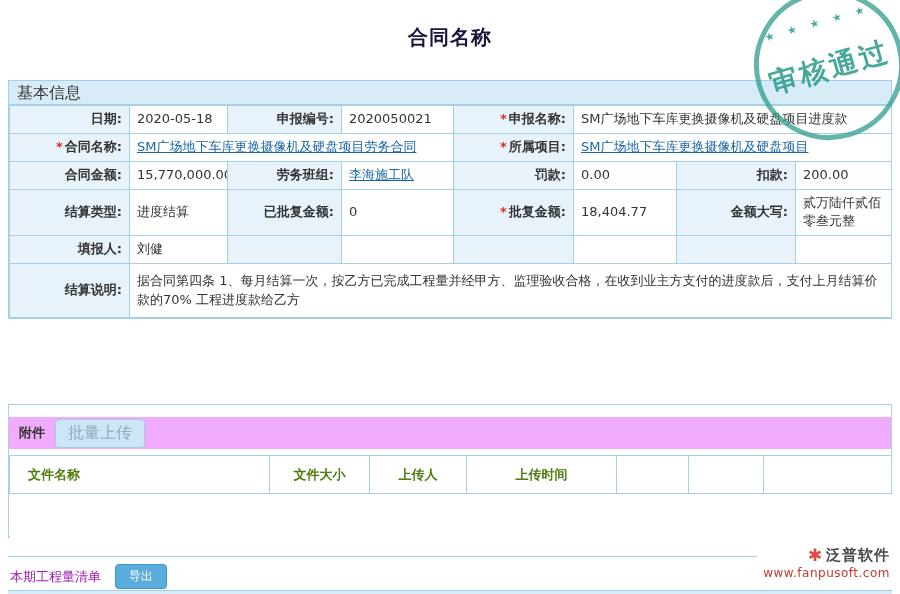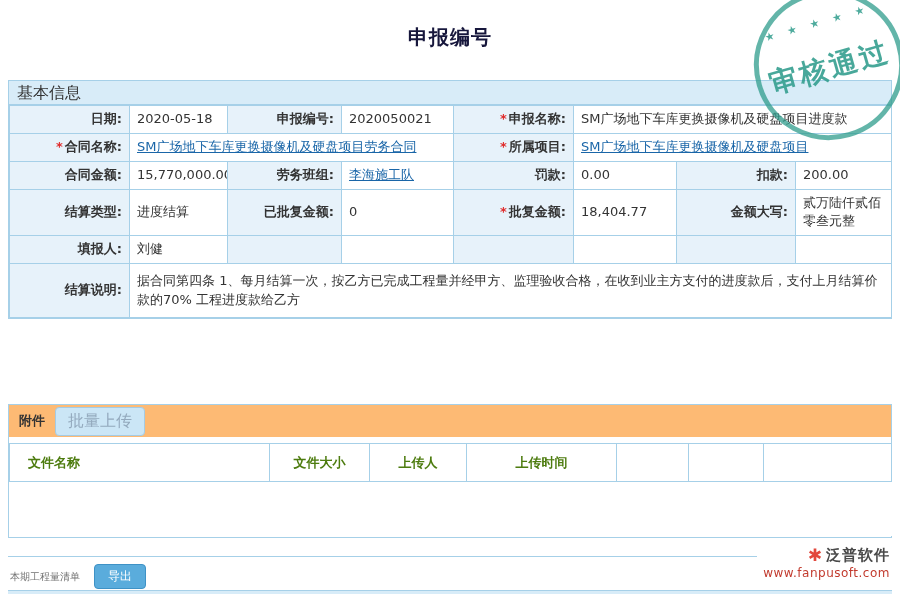--- a/index.html
+++ b/index.html
@@ -98,28 +98,29 @@
   a.link {
     color: #1A66A8;
     text-decoration: underline;
     cursor: pointer;
   }
 
   
   .attach { top: 404px; height: 134px; }
   .attach-bar {
     height: 32px;
-    background: #fdba74;
+    background: #f0abfc;
     display: flex;
     align-items: center;
     gap: 10px;
     padding-left: 10px;
     font-size: 13px;
     color: #333;
     font-weight: bold;
+    margin-top: 12px;
   }
   .btn-upload {
     background: #CBE6F6;
     border: 1px solid #A5CBE3;
     color: #93A9BD;
     border-radius: 4px;
     font-size: 16px;
     padding: 3px 12px;
     cursor: pointer;
     font-family: inherit;
@@ -153,22 +154,22 @@
   .qty-section {
     position: absolute;
     top: 556px; left: 8px; width: 884px;
     border-top: 1px solid #A6D0E8;
     padding-top: 7px;
     display: flex;
     align-items: center;
     gap: 14px;
   }
   .qty-title {
-    font-size: 10px;
-    color: #737373;
+    font-size: 13px;
+    color: #a21caf;
     padding-left: 2px;
   }
   .btn-export {
     background: #5AACDC;
     border: 1px solid #3E92C6;
     color: #fff;
     border-radius: 4px;
     font-size: 12px;
     padding: 3px 13px;
     cursor: pointer;
@@ -213,21 +214,21 @@
     color: #C23B2E;
     margin-top: 1px;
     letter-spacing: 0.5px;
   }
 </style>
 </head>
 <body>
 
 <div class="page">
 
-  <div class="title">申报编号</div>
+  <div class="title">合同名称</div>
 
   <div class="stamp">
     <span class="stamp-stars">★ ★ ★ ★ ★</span>
     <span class="stamp-text">审核通过</span>
   </div>
 
   <div class="panel basic">
     <div class="panel-bar">基本信息</div>
     <table class="form">
       <colgroup>

